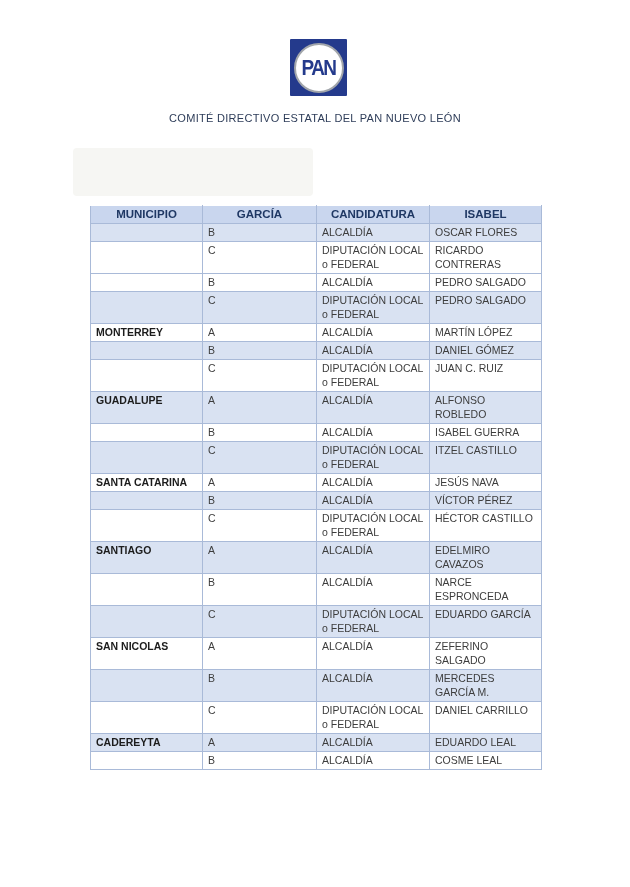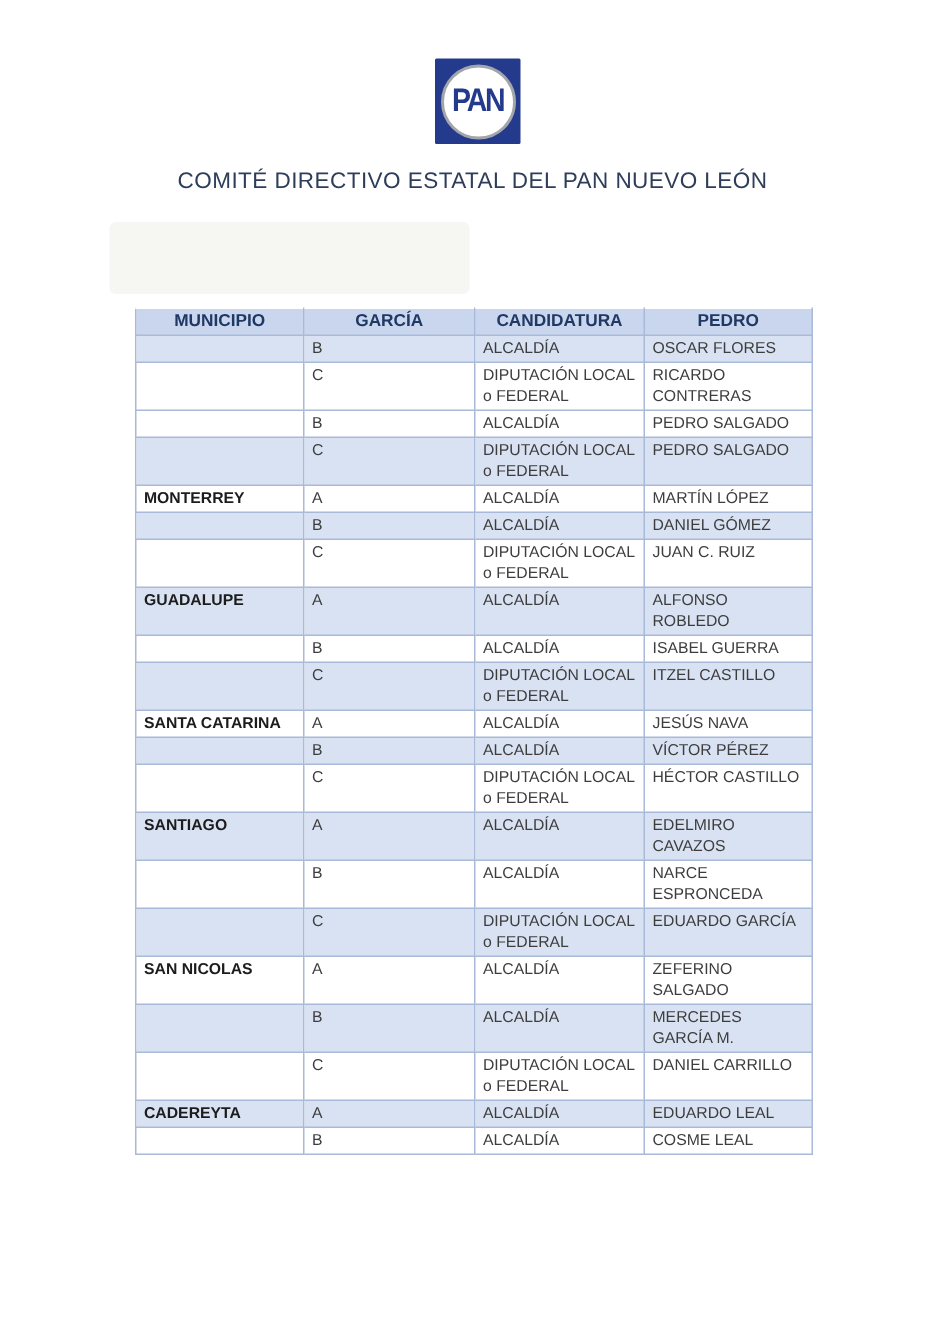--- a/index.html
+++ b/index.html
@@ -32,21 +32,21 @@
     font-size: 19px;
     letter-spacing: -1.5px;
     transform: scaleY(1.15);
   }
 
   
   .heading {
     position: absolute; top: 112px; left: 0; width: 100%;
     text-align: center;
     color: #2e3d59;
-    font-size: 15px;
+    font-size: 11px;
     letter-spacing: 0.3px;
   }
 
   
   .smudge {
     position: absolute; left: 73px; top: 148px;
     width: 240px; height: 48px;
     background: #f6f6f3;
     border-radius: 4px;
   }
@@ -114,21 +114,21 @@
       <col style="width:112px">
       <col style="width:114px">
       <col style="width:113px">
       <col style="width:112px">
     </colgroup>
     <thead>
       <tr>
         <th>MUNICIPIO</th>
         <th>GARCÍA</th>
         <th>CANDIDATURA</th>
-        <th>PEDRO</th>
+        <th>ISABEL</th>
       </tr>
     </thead>
     <tbody id="table-body">
         <tr class="shaded">
           <td class="municipio"></td>
           <td>B</td>
           <td>ALCALDÍA</td>
           <td>OSCAR FLORES</td>
         </tr>
         <tr>

